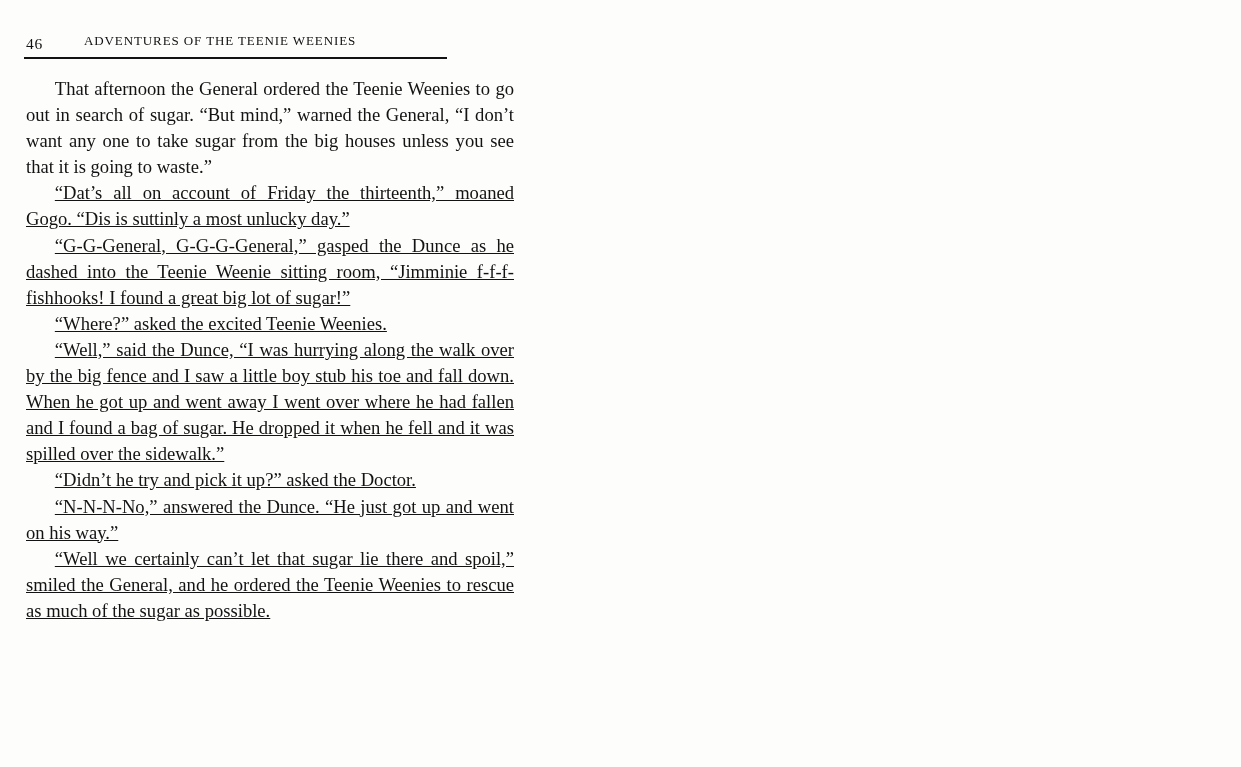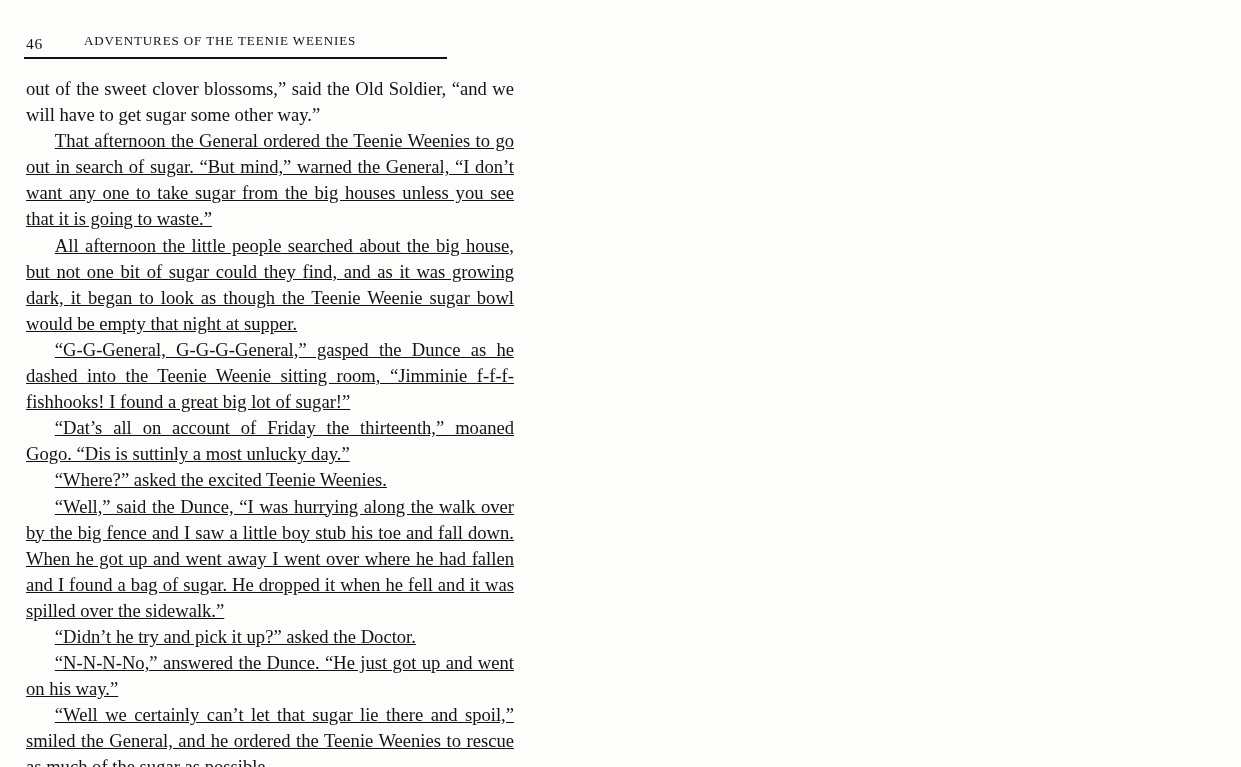--- a/index.html
+++ b/index.html
@@ -101,25 +101,23 @@
 
   <div class="page" id="page-left">
 
     <div class="running-head folio" id="head-left-folio">46</div>
 
     <div class="running-head" id="head-left-title">ADVENTURES OF THE TEENIE WEENIES</div>
 
     <div class="head-rule" id="rule-left"></div>
 
     <div class="column" id="col-left">
-      <p class="para no-indent">out of the sweet clover blossoms,” said the Old Soldier, “and we will have to get sugar some other way.”</p>
       <p class="para">That afternoon the General ordered the Teenie Weenies to go out in search of sugar. “But mind,” warned the General, “I don’t want any one to take sugar from the big houses unless you see that it is going to waste.”</p>
-      <p class="para">All afternoon the little people searched about the big house, but not one bit of sugar could they find, and as it was growing dark, it began to look as though the Teenie Weenie sugar bowl would be empty that night at supper.</p>
+      <p class="para">“Dat’s all on account of Friday the thirteenth,” moaned Gogo. “Dis is suttinly a most unlucky day.”</p>
       <p class="para">“G-G-General, G-G-G-General,” gasped the Dunce as he dashed into the Teenie Weenie sitting room, “Jimminie f-f-f-fishhooks! I found a great big lot of sugar!”</p>
-      <p class="para">“Dat’s all on account of Friday the thirteenth,” moaned Gogo. “Dis is suttinly a most unlucky day.”</p>
       <p class="para">“Where?” asked the excited Teenie Weenies.</p>
       <p class="para">“Well,” said the Dunce, “I was hurrying along the walk over by the big fence and I saw a little boy stub his toe and fall down. When he got up and went away I went over where he had fallen and I found a bag of sugar. He dropped it when he fell and it was spilled over the sidewalk.”</p>
       <p class="para">“Didn’t he try and pick it up?” asked the Doctor.</p>
       <p class="para">“N-N-N-No,” answered the Dunce. “He just got up and went on his way.”</p>
       <p class="para">“Well we certainly can’t let that sugar lie there and spoil,” smiled the General, and he ordered the Teenie Weenies to rescue as much of the sugar as possible.</p>
     </div>
   </div>
 
   <div class="page" id="page-right">
 

